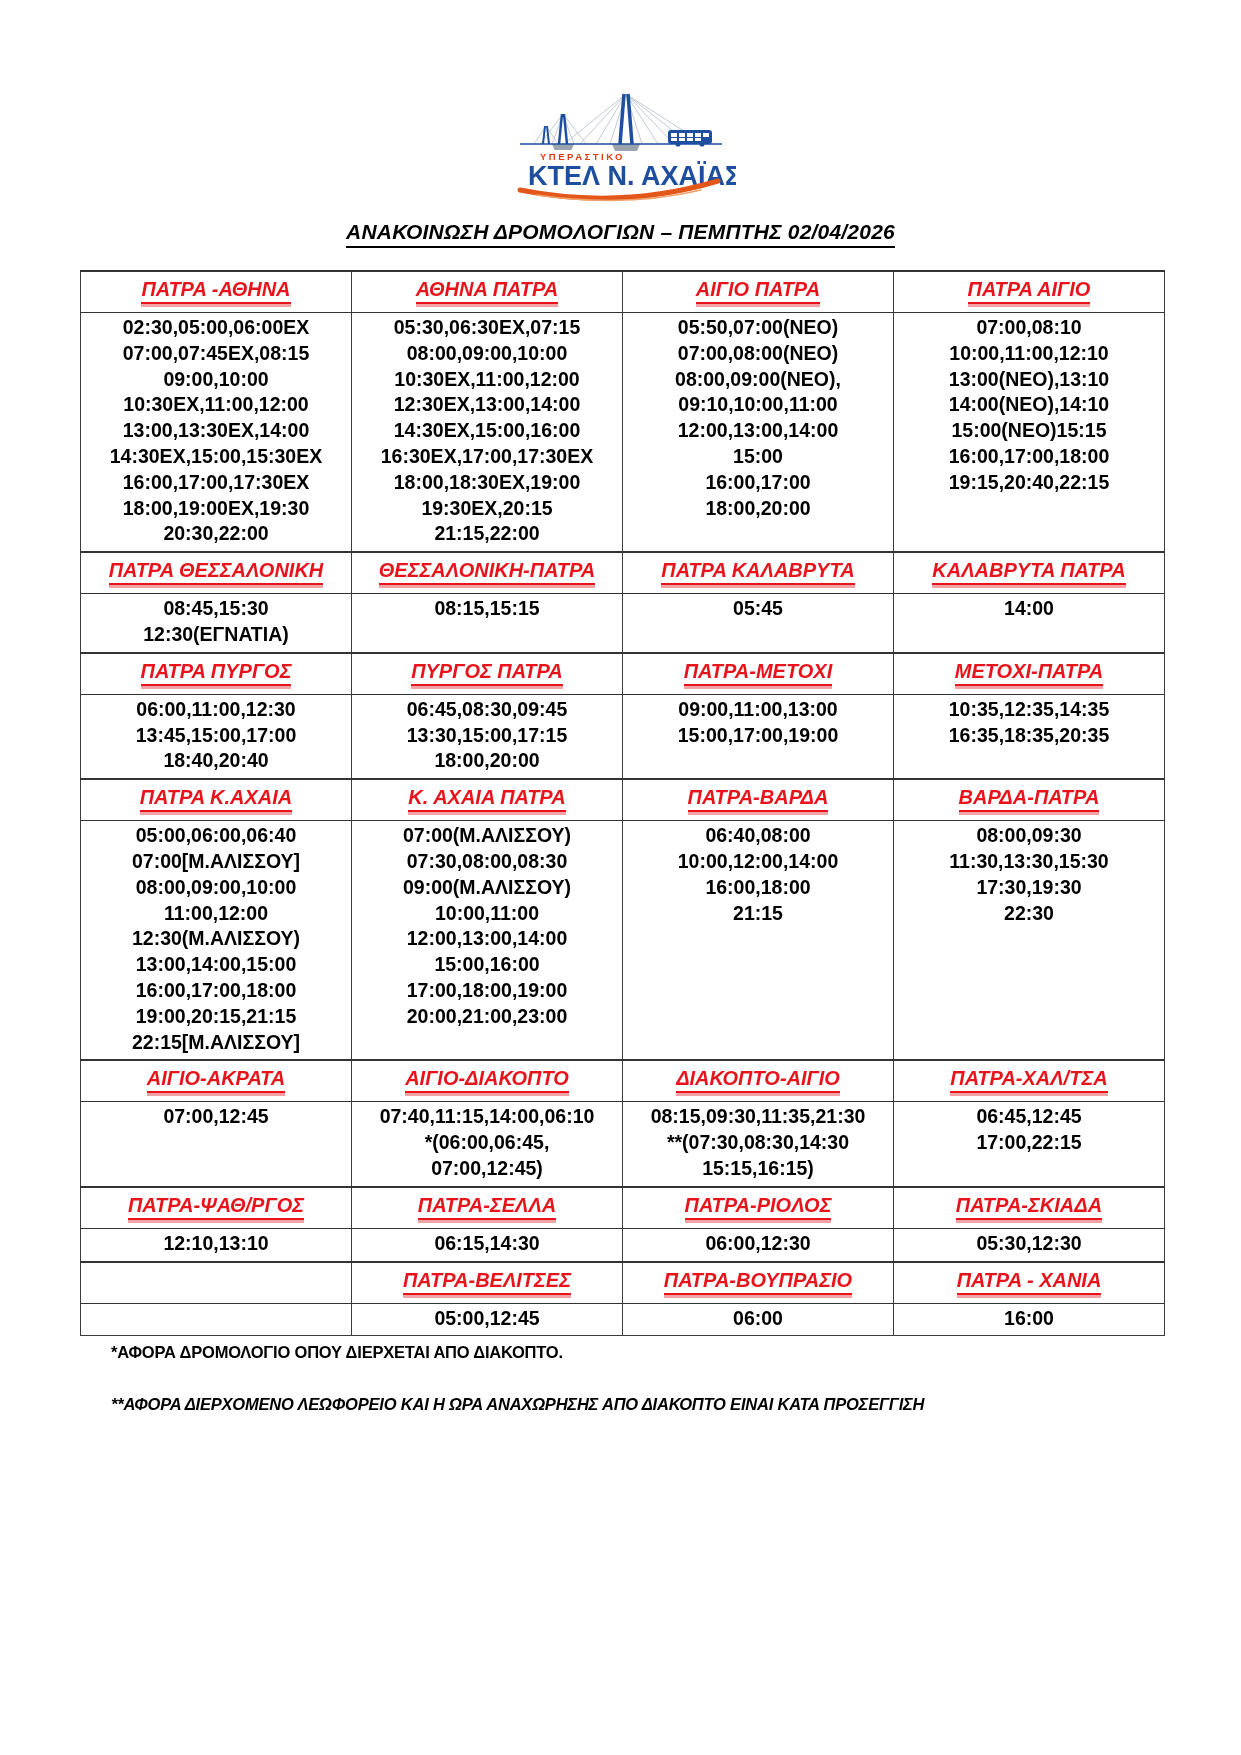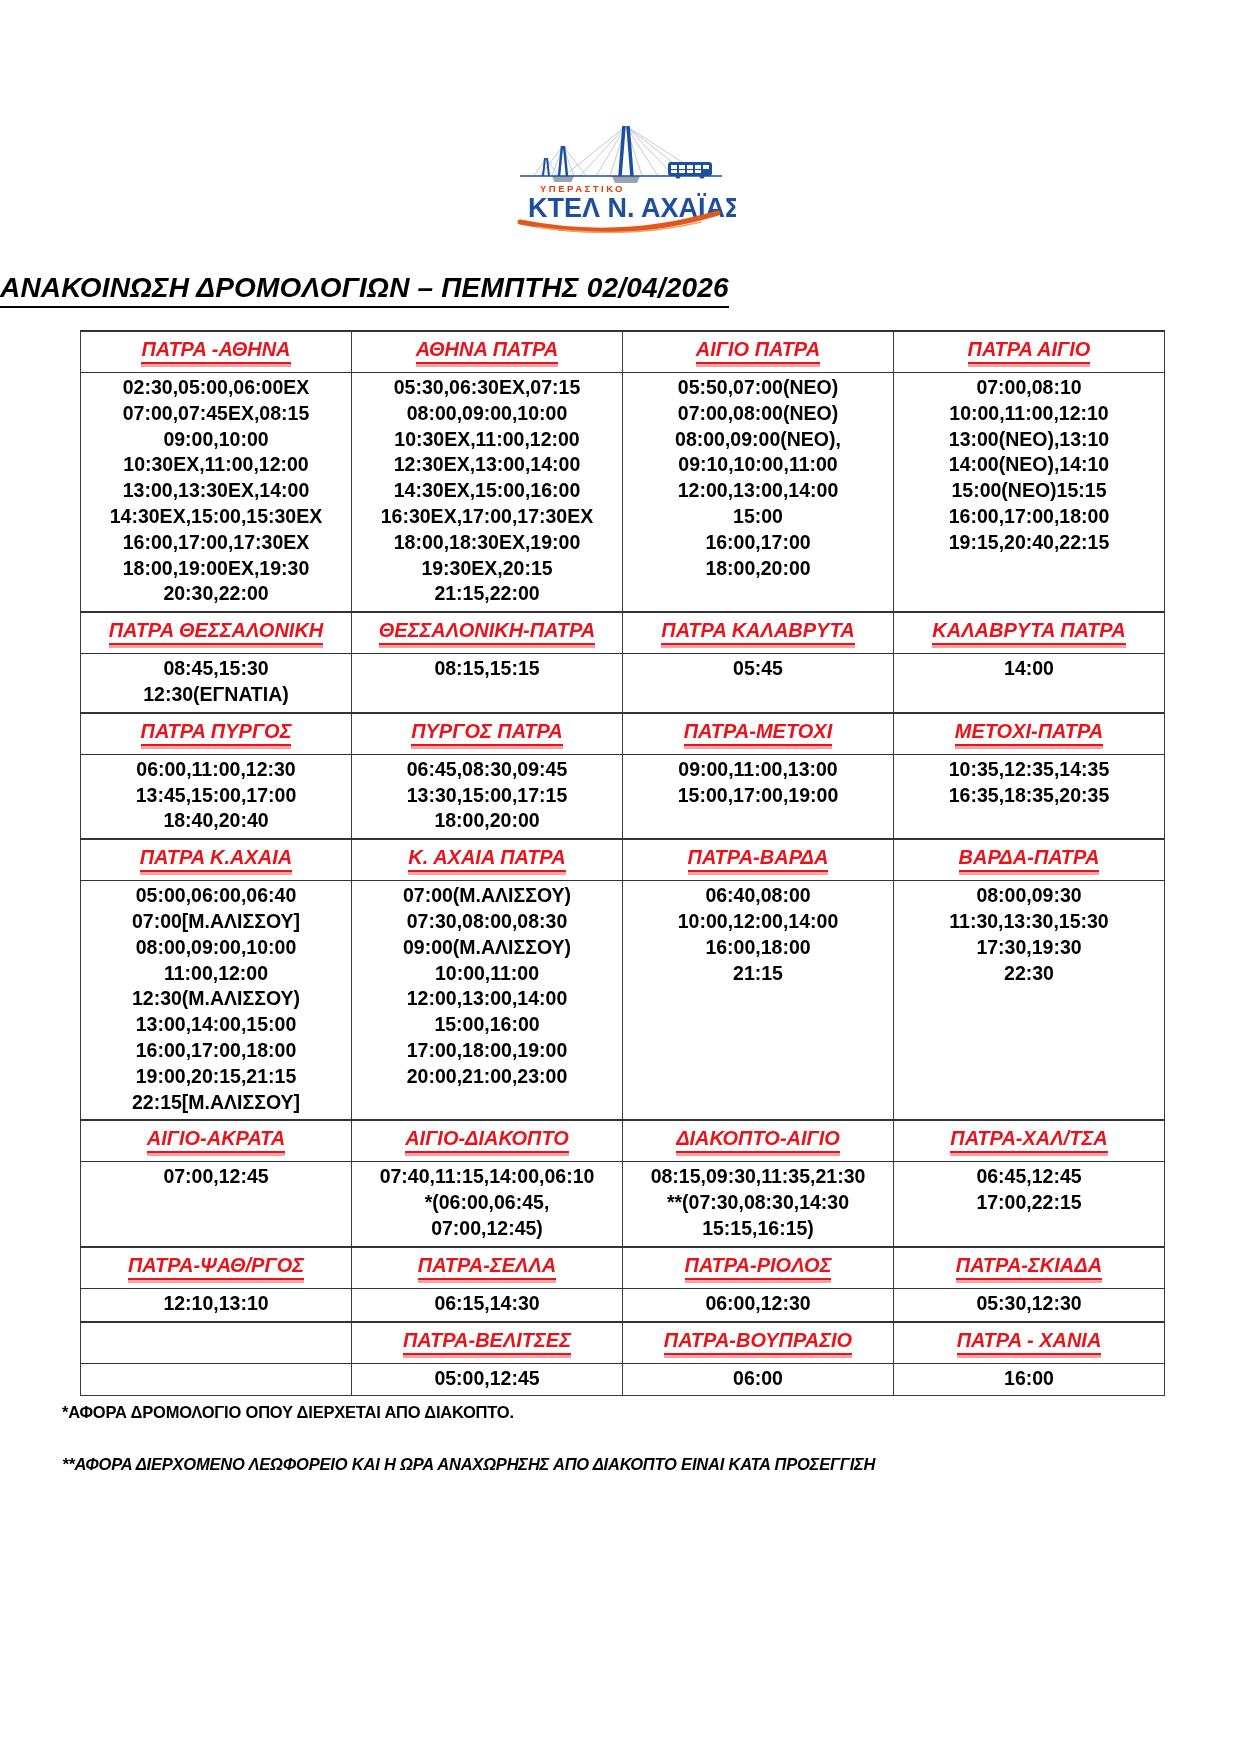--- a/index.html
+++ b/index.html
@@ -1,29 +1,29 @@
 <!DOCTYPE html>
 <html><head>
 <meta charset="utf-8">
 <style>
   html,body{margin:0;padding:0;}
   body{
     width:1241px;height:1755px;background:#ffffff;
     font-family:"Liberation Sans","DejaVu Sans",sans-serif;
     color:#000;position:relative;overflow:hidden;
   }
-  .page{padding-top:118px;}
+  .page{padding-top:86px;}
 
   
   .logo-wrap{width:230px;margin:0 auto;text-align:center;}
 
   
   .doc-title{
-    margin-top:32px;
-    font-size:28px;font-weight:bold;font-style:italic;letter-spacing:.2px;
+    text-align:center;margin-top:12px;
+    font-size:21px;font-weight:bold;font-style:italic;letter-spacing:.2px;
   }
   .doc-title span{display:inline-block;border-bottom:2.5px solid #000;padding-bottom:2px;}
 
   
   table.schedule{
     border-collapse:collapse;table-layout:fixed;
     width:1085px;margin-left:80px;margin-top:22px;
   }
   table.schedule col{width:25%;}
   table.schedule th,table.schedule td{
@@ -37,21 +37,21 @@
   }
   tr.route-header-row th span{
     display:inline-block;border-bottom:2px solid #e8141c;
     box-shadow:0 3px 0 #f2a3a6;padding-bottom:1px;
   }
   tr.times-row td{font-size:19.5px;font-weight:bold;padding:2px 3px 4px 3px;}
   .time-line{line-height:25.8px;white-space:nowrap;}
 
   
   .footnote{
-    margin-left:62px;font-weight:bold;font-size:16.5px;letter-spacing:-.2px;
+    margin-left:111px;font-weight:bold;font-size:16.5px;letter-spacing:-.2px;
   }
   .footnote.first{margin-top:7px;}
   .footnote.second{margin-top:33px;font-style:italic;}
 </style>
 </head>
 <body>
 
 <div class="page">
 
   <div class="logo-wrap">

